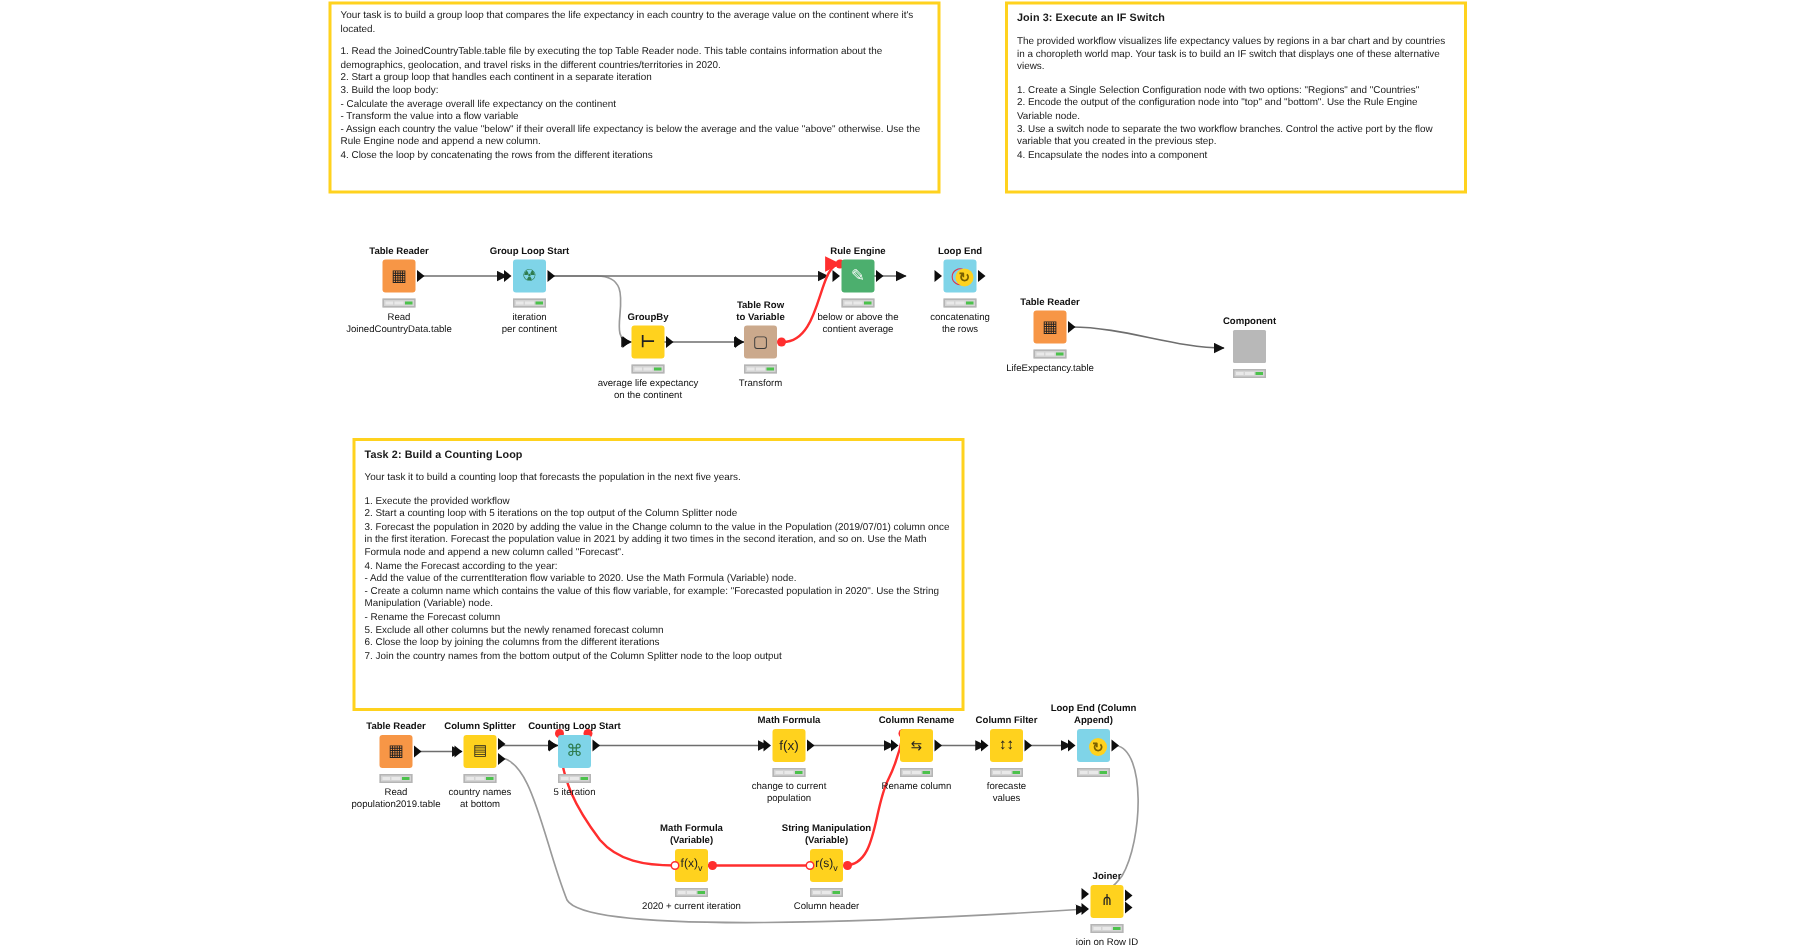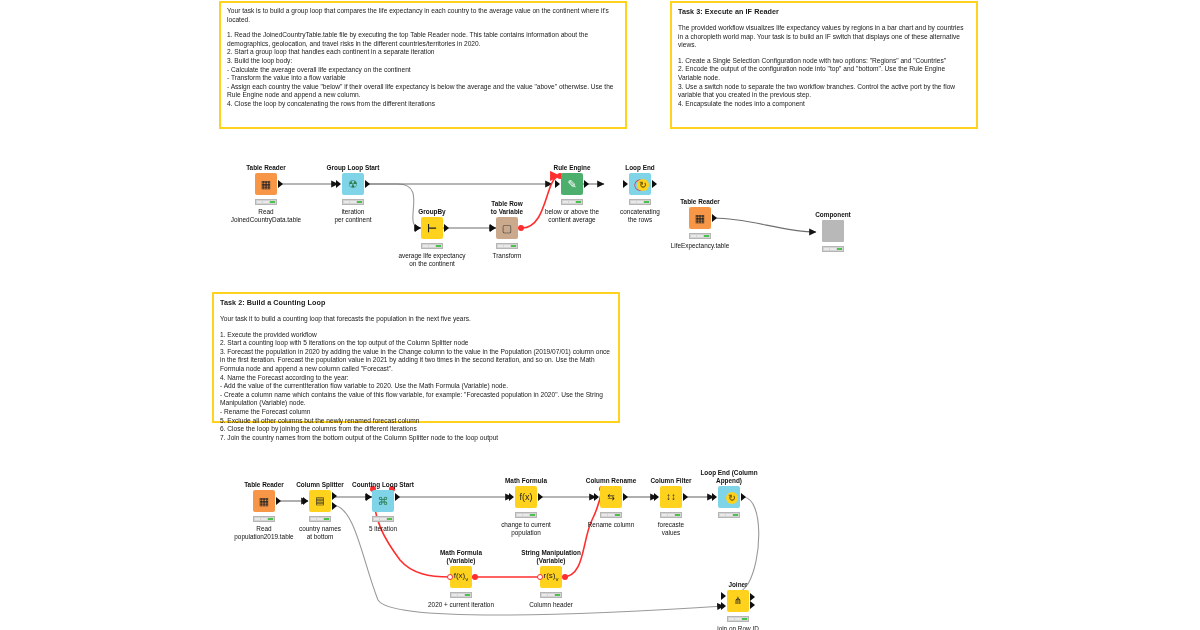--- a/index.html
+++ b/index.html
@@ -129,31 +129,31 @@
       <div>2. Start a group loop that handles each continent in a separate iteration</div>
       <div>3. Build the loop body:</div>
       <div>- Calculate the average overall life expectancy on the continent</div>
       <div>- Transform the value into a flow variable</div>
       <div>- Assign each country the value "below" if their overall life expectancy is below the average and the value "above" otherwise. Use the Rule Engine node and append a new column.</div>
       <div>4. Close the loop by concatenating the rows from the different iterations</div>
     </div>
   </div>
 
   <div class="task-box" style="left:670px;top:1px;width:308px;height:128px;">
-    <div class="task-title">Task 3: Execute an IF Reader</div>
+    <div class="task-title">Join 3: Execute an IF Switch</div>
     <div class="task-intro">The provided workflow visualizes life expectancy values by regions in a bar chart and by countries in a choropleth world map. Your task is to build an IF switch that displays one of these alternative views.</div>
     <div class="task-steps">
       <div>1. Create a Single Selection Configuration node with two options: "Regions" and "Countries"</div>
       <div>2. Encode the output of the configuration node into "top" and "bottom". Use the Rule Engine Variable node.</div>
       <div>3. Use a switch node to separate the two workflow branches. Control the active port by the flow variable that you created in the previous step.</div>
       <div>4. Encapsulate the nodes into a component</div>
     </div>
   </div>
 
-  <div class="task-box" style="left:212px;top:292px;width:408px;height:131px;">
+  <div class="task-box" style="left:235px;top:292px;width:408px;height:182px;">
     <div class="task-title">Task 2: Build a Counting Loop</div>
     <div class="task-intro">Your task it to build a counting loop that forecasts the population in the next five years.</div>
     <div class="task-steps">
       <div>1. Execute the provided workflow</div>
       <div>2. Start a counting loop with 5 iterations on the top output of the Column Splitter node</div>
       <div>3. Forecast the population in 2020 by adding the value in the   Change  column to the value in the  Population (2019/07/01)  column once in the first iteration. Forecast the population value in 2021 by adding it two times in the second iteration, and so on. Use the Math Formula node and append a new column called "Forecast".</div>
       <div>4. Name the Forecast according to the year:</div>
       <div>- Add the value of the currentIteration flow variable to 2020. Use the Math Formula (Variable) node.</div>
       <div>- Create a column name which contains the value of this flow variable, for example: "Forecasted population in 2020". Use the String Manipulation (Variable) node.</div>
       <div>- Rename the  Forecast  column</div>

